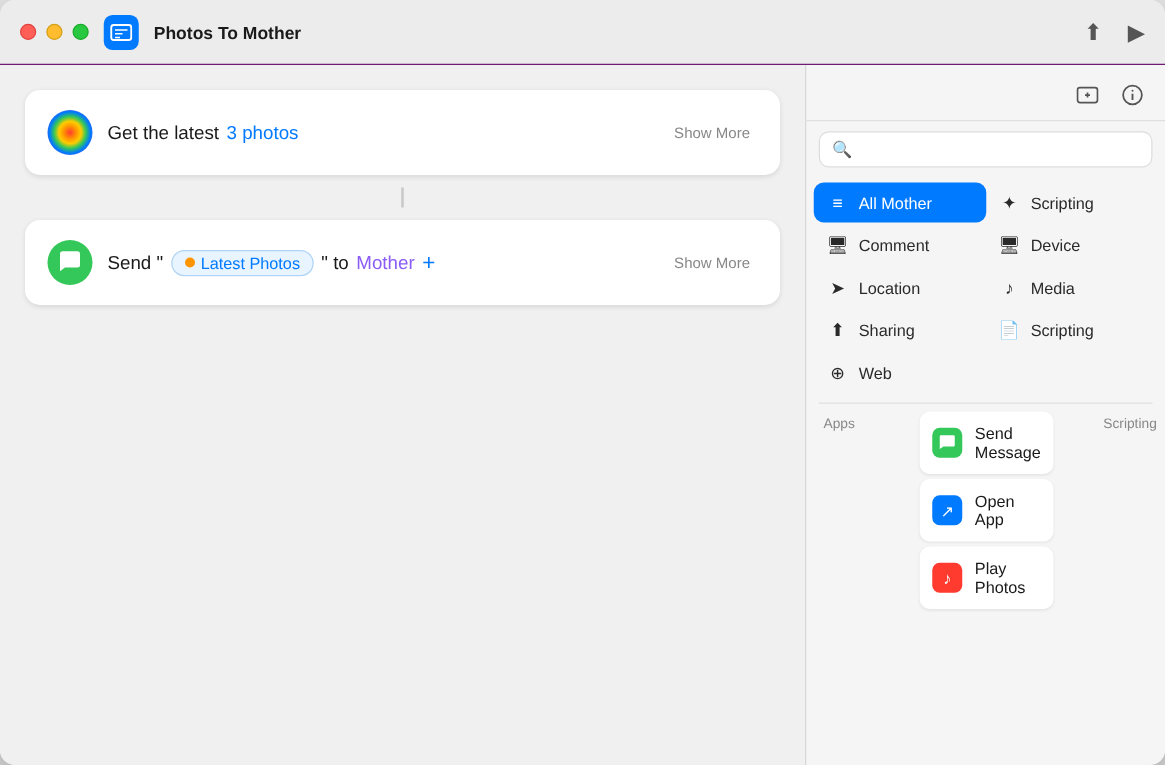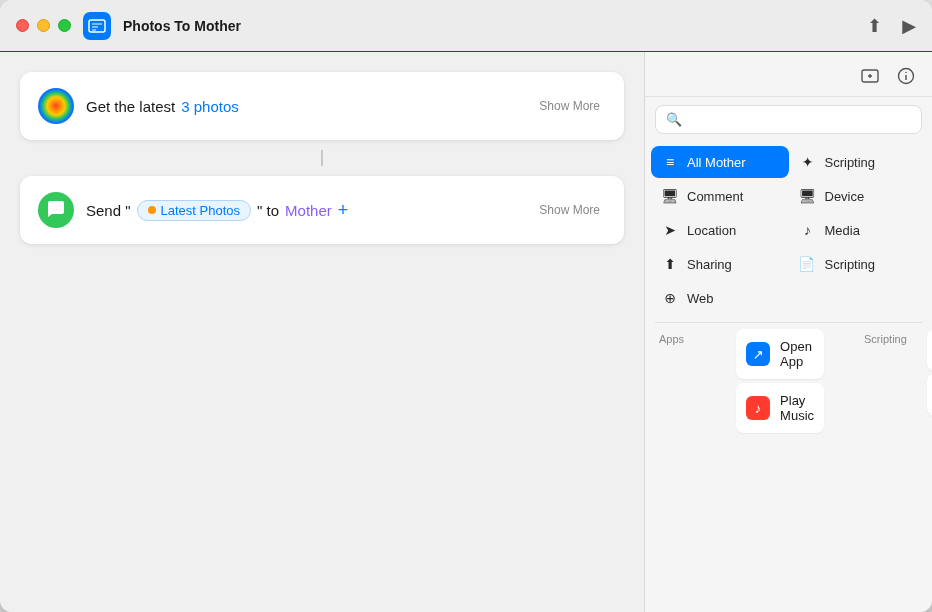--- a/index.html
+++ b/index.html
@@ -534,26 +534,34 @@
             
             
           </div>
 
         </div>
 
         <div class="section-divider"></div>
 
         <div class="pinned-section">
           <div class="pinned-item">
+            <div class="action-list-icon icon-green">
+              <svg width="14" height="14" viewBox="0 0 14 14" fill="none">
+                <path d="M1 2a1 1 0 0 1 1-1h10a1 1 0 0 1 1 1v7a1 1 0 0 1-1 1H4l-3 2V2z" fill="white"></path>
+              </svg>
+            </div>
+            <span>Send Message</span>
+          </div>
+          <div class="pinned-item">
             <div class="action-list-icon icon-blue" style="font-size:13px;">↗</div>
             <span>Open App</span>
           </div>
           <div class="pinned-item">
             <div class="action-list-icon icon-red" style="font-size:13px;">♪</div>
-            <span>Play Music</span>
+            <span>Play Photos</span>
           </div>
         </div>
 
         <div class="section-divider"></div>
 
         <div class="section-label">Scripting</div>
         <div class="scripting-items">
           <div class="scripting-item">
             <div class="action-list-icon icon-gray" style="font-size:12px;">≡</div>
             <span>Comment</span>

